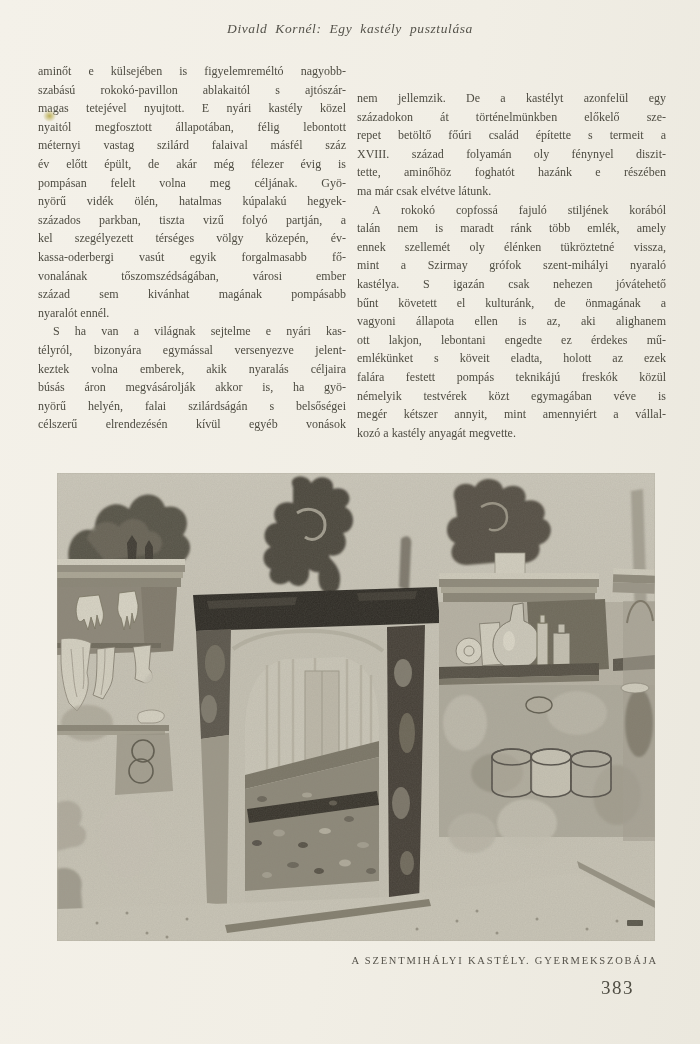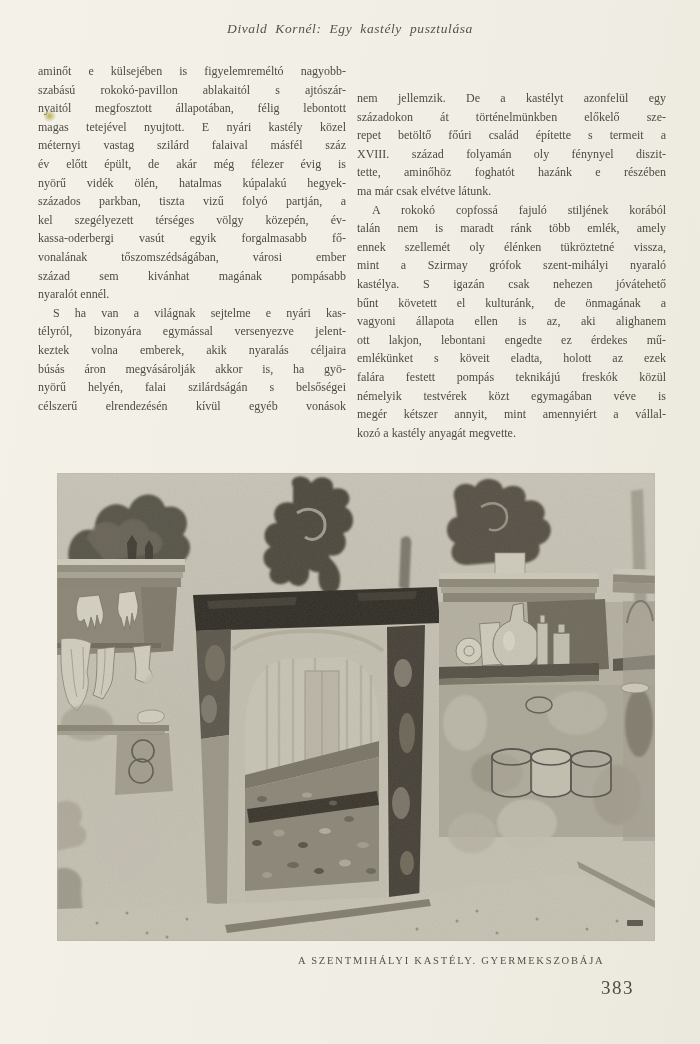--- a/index.html
+++ b/index.html
@@ -20,42 +20,43 @@
   .line{height:18.6px;text-align:justify;text-align-last:justify;overflow:hidden;white-space:nowrap;}
   .line.endp{text-align-last:left;}
   .line.indent{padding-left:15px;box-sizing:border-box;}
   .scan-artifact{
     position:absolute;left:43px;top:110px;width:13px;height:12px;border-radius:50%;
     background:radial-gradient(ellipse at center,rgba(178,164,62,.85),rgba(178,164,62,0) 72%);
     filter:blur(.4px);
   }
   .photo{position:absolute;left:57px;top:473px;width:598px;height:468px;display:block;}
   .caption{
-    position:absolute;top:955px;right:42px;width:360px;
+    position:absolute;top:955px;right:42px;width:360px;text-align:right;
     font-size:10.5px;letter-spacing:1.8px;color:#55524a;
   }
   .page-number{
     position:absolute;top:977px;right:66px;
     font-size:19px;letter-spacing:1.5px;color:#504e44;
   }
 </style>
 </head>
 <body>
 
 <div class="page">
 
   <div class="running-header">Divald Kornél: Egy kastély pusztulása</div>
 
   <div class="col col-left">
     <div class="line">aminőt e külsejében is figyelemreméltó nagyobb-</div>
     <div class="line">szabású rokokó-pavillon ablakaitól s ajtószár-</div>
+    <div class="line">magas tetejével nyujtott. E nyári kastély közel</div>
     <div class="line">nyaitól megfosztott állapotában, félig lebontott</div>
-    <div class="line">magas tetejével nyujtott. E nyári kastély közel</div>
     <div class="line">méternyi vastag szilárd falaival másfél száz</div>
     <div class="line">év előtt épült, de akár még félezer évig is</div>
+    <div class="line">pompásan felelt volna meg céljának. Gyö-</div>
     <div class="line">nyörű vidék ölén, hatalmas kúpalakú hegyek-</div>
     <div class="line">százados parkban, tiszta vizű folyó partján, a</div>
     <div class="line">kel szegélyezett térséges völgy közepén, év-</div>
     <div class="line">kassa-oderbergi vasút egyik forgalmasabb fő-</div>
     <div class="line">vonalának tőszomszédságában, városi ember</div>
     <div class="line">század sem kivánhat magának pompásabb</div>
     <div class="line endp">nyaralót ennél.</div>
     <div class="line indent">S ha van a világnak sejtelme e nyári kas-</div>
     <div class="line">télyról, bizonyára egymással versenyezve jelent-</div>
     <div class="line">keztek volna emberek, akik nyaralás céljaira</div>

